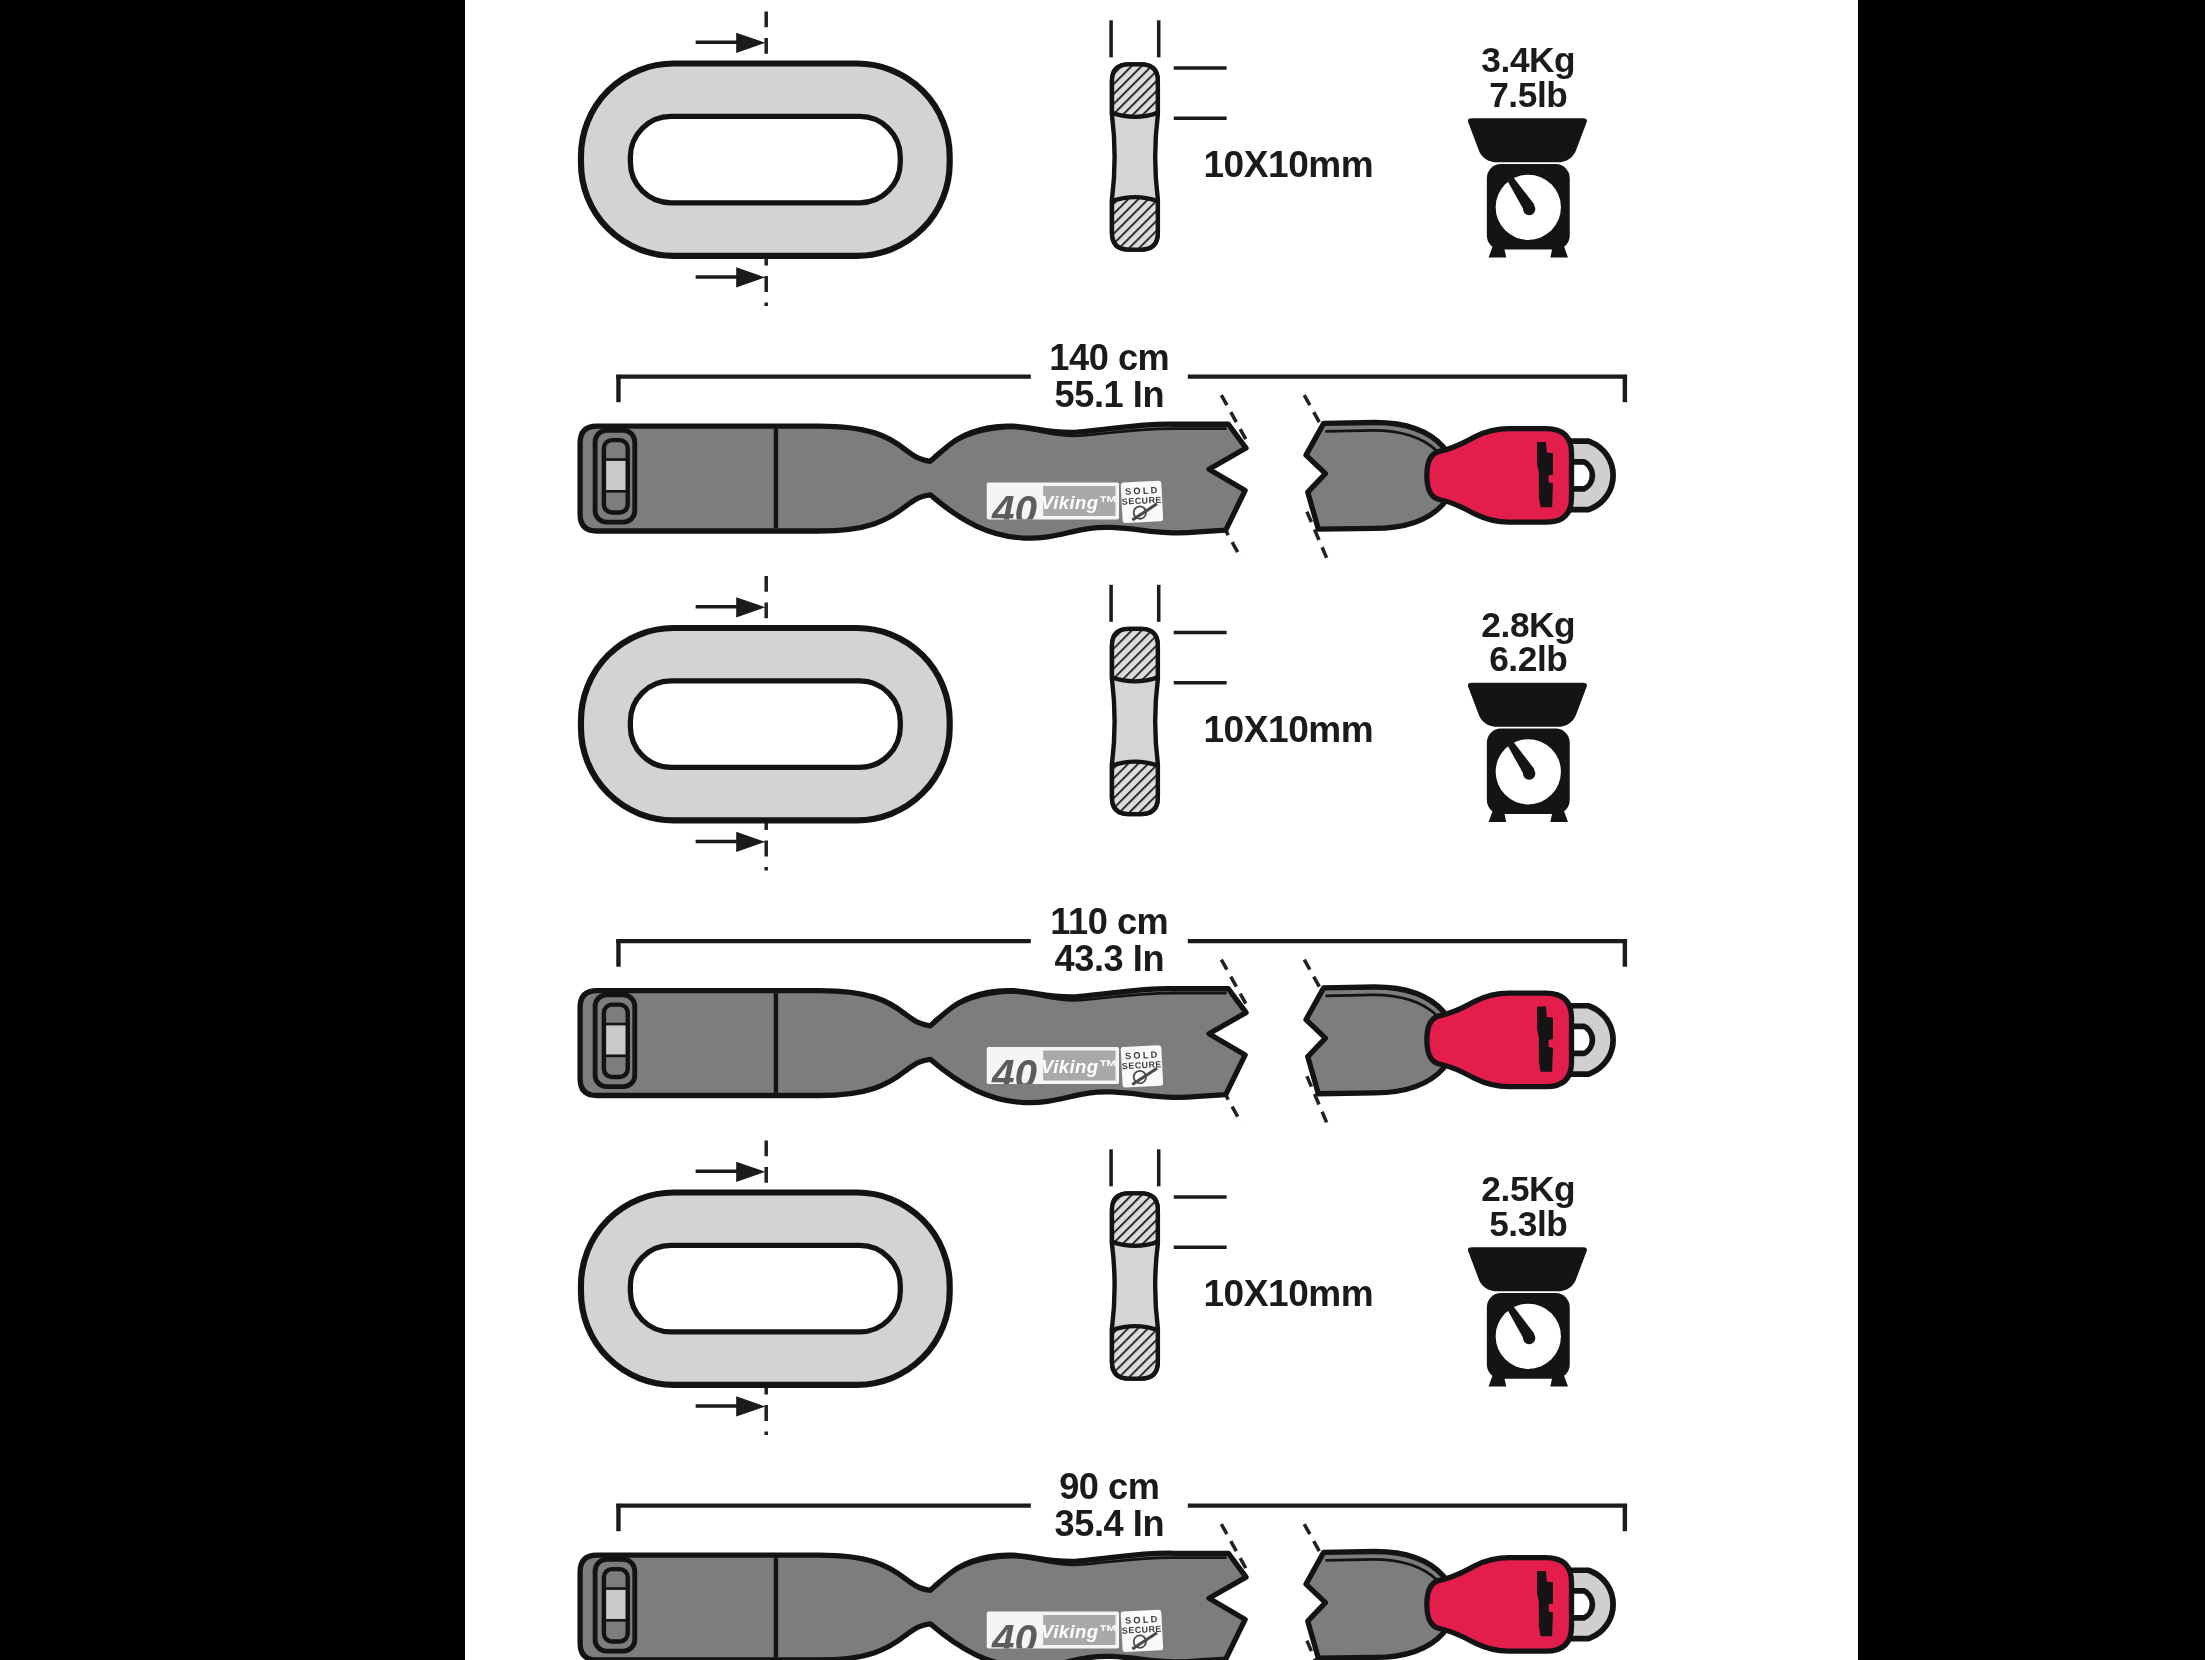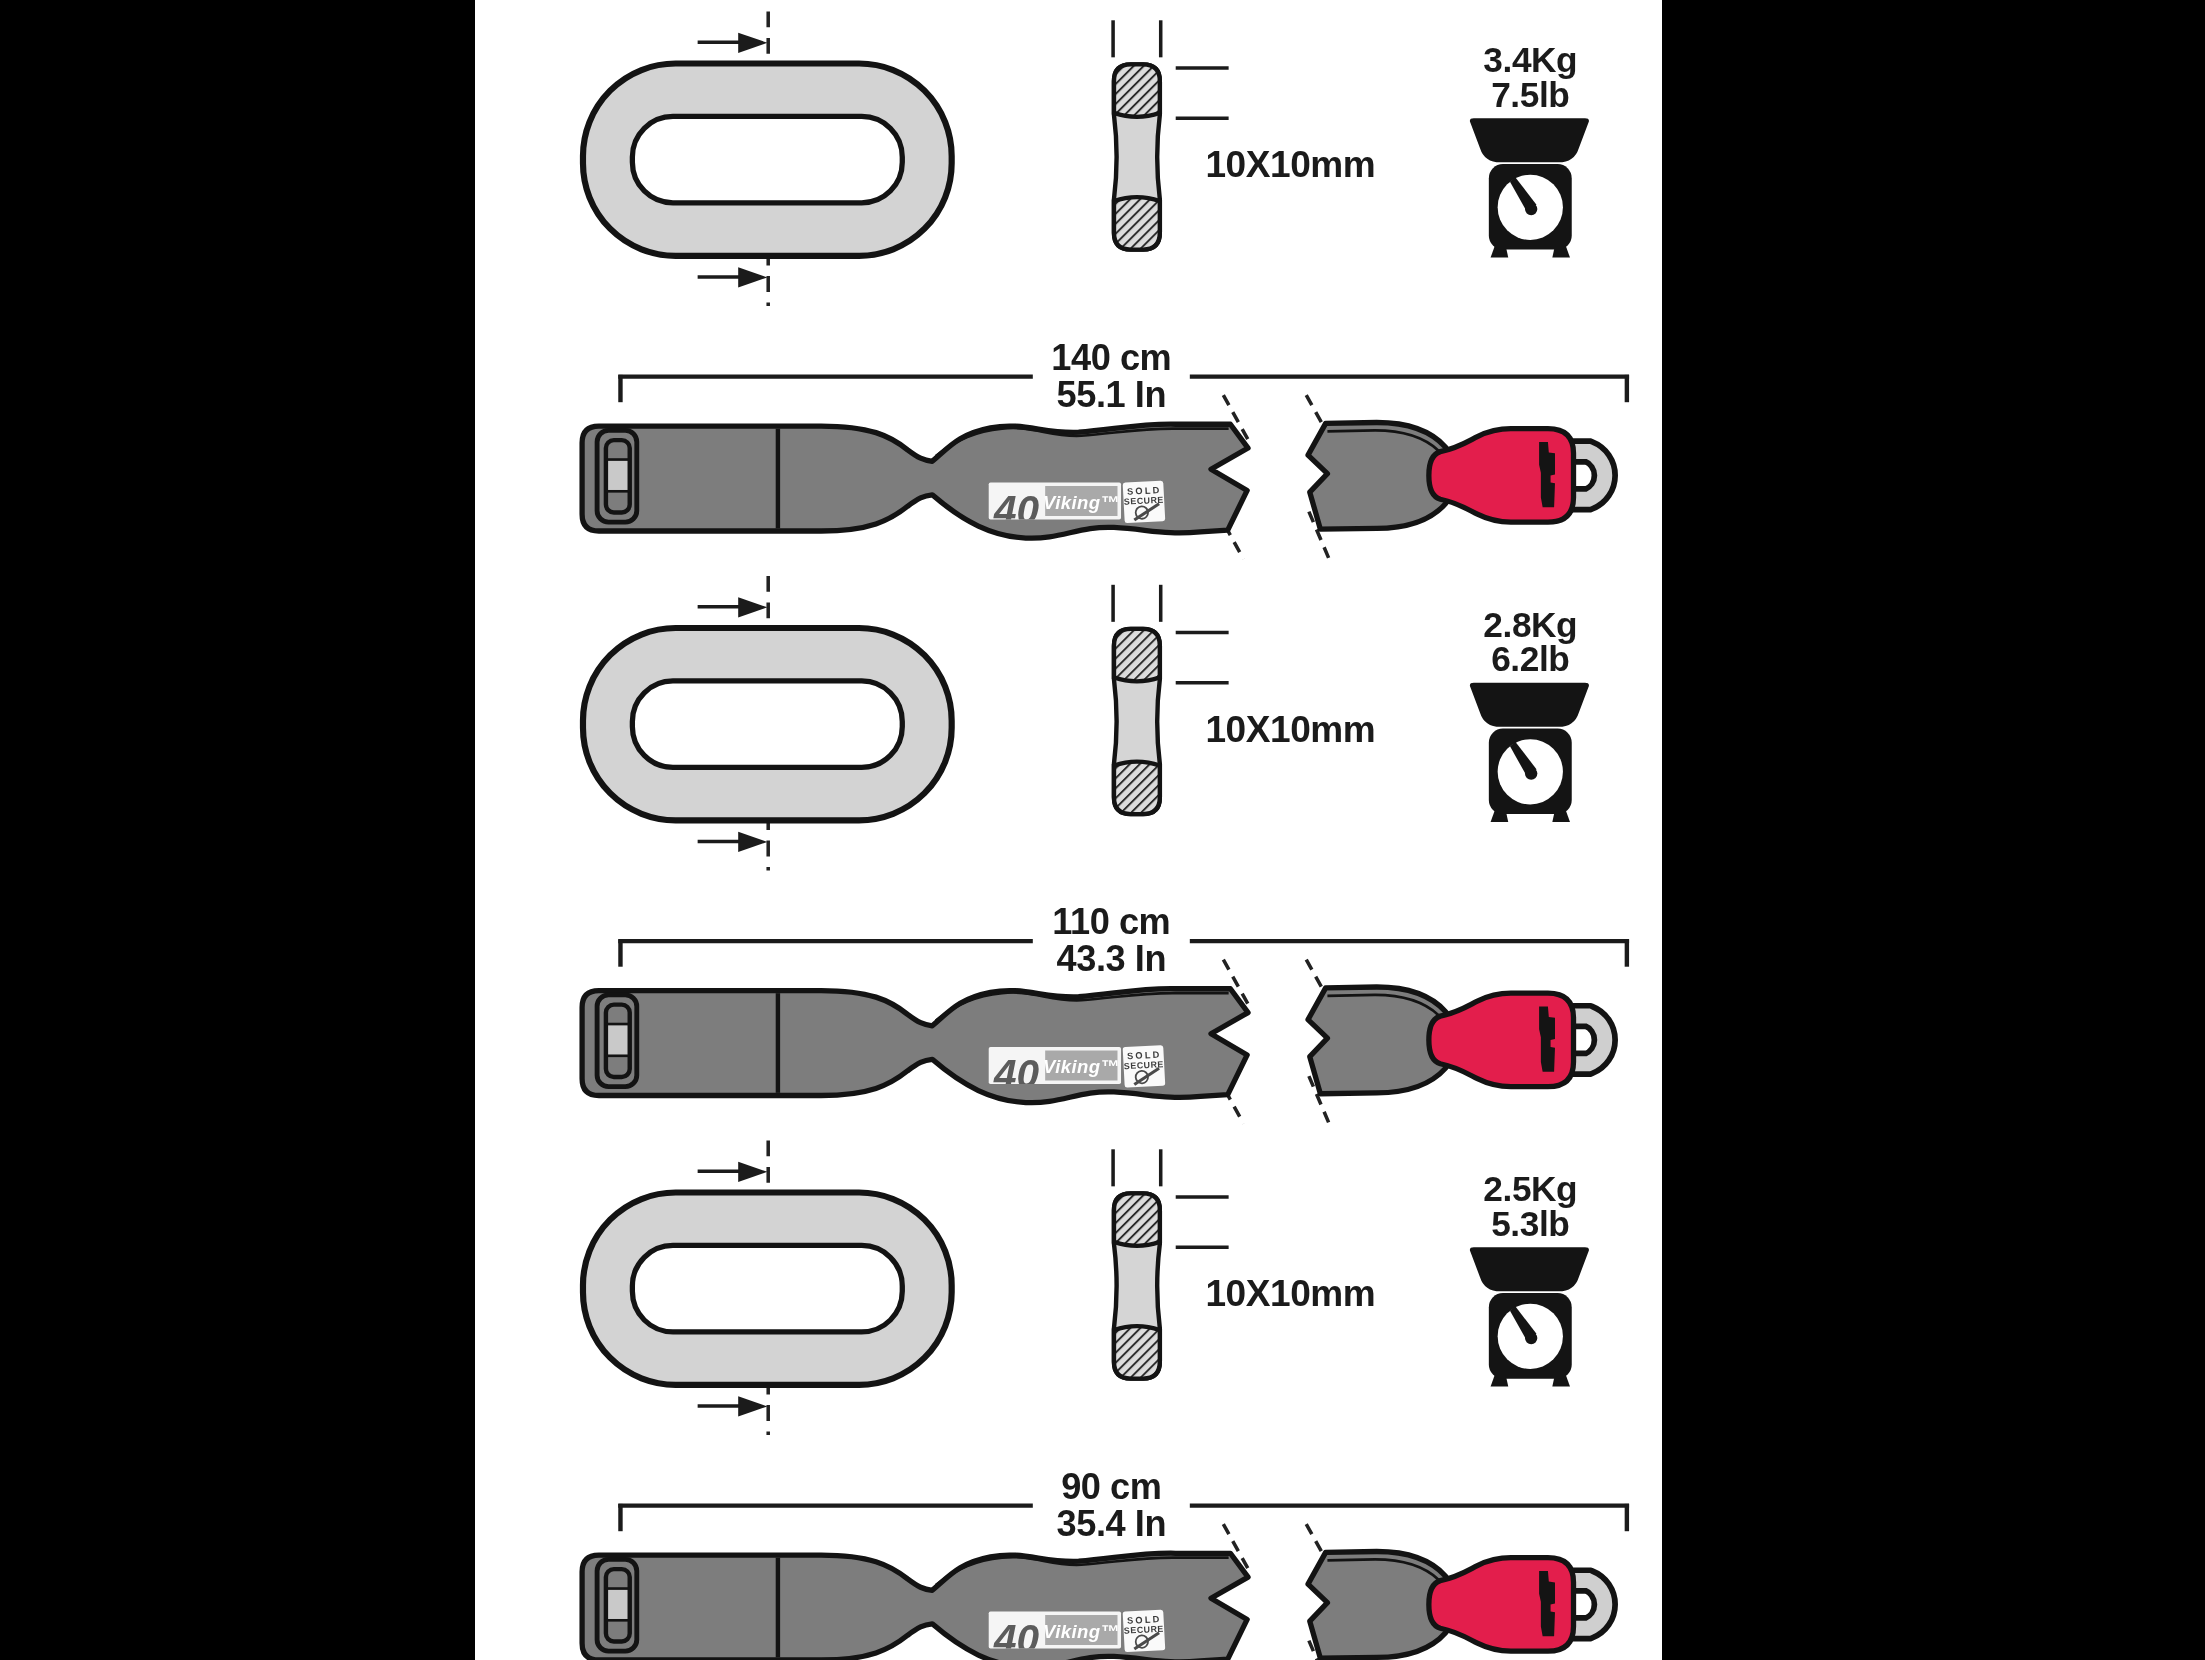--- a/index.html
+++ b/index.html
@@ -1,17 +1,17 @@
 <!DOCTYPE html>
 <html style="font-size:14px"><head>
 <meta charset="utf-8">
 <style>
   html,body{margin:0;padding:0;background:#000;}
   #stage{position:relative;width:2206px;height:1660px;background:#000;overflow:hidden;}
-  #content{position:absolute;left:475px;top:0;width:1187px;height:1660px;background:#fff;}
+  #content{position:absolute;left:465px;top:0;width:1385px;height:1660px;background:#fff;padding-left:8px;}
   svg{display:block;}
   text{font-family:"Liberation Sans","DejaVu Sans",sans-serif;font-weight:bold;fill:#1b1b1b;}
   .spec-t{font-size:40px;text-anchor:middle;letter-spacing:-0.5px;}
   .dim-t{font-size:42px;text-anchor:middle;letter-spacing:-0.5px;}
   .len-t{font-size:41px;text-anchor:middle;letter-spacing:-0.5px;}
   .brand-t{font-size:21px;font-style:italic;fill:#ffffff;text-anchor:middle;letter-spacing:0.5px;}
   .model-t{font-size:46px;font-style:italic;fill:#5c5c5c;text-anchor:start;}
   .badge-top-t{font-size:10.5px;letter-spacing:2.5px;fill:#3c3c3c;text-anchor:middle;}
   .badge-bot-t{font-size:10px;letter-spacing:0.6px;fill:#3c3c3c;text-anchor:middle;}
   .sleeve{fill:#7d7d7d;stroke:#131313;stroke-width:6;stroke-linejoin:round;}

